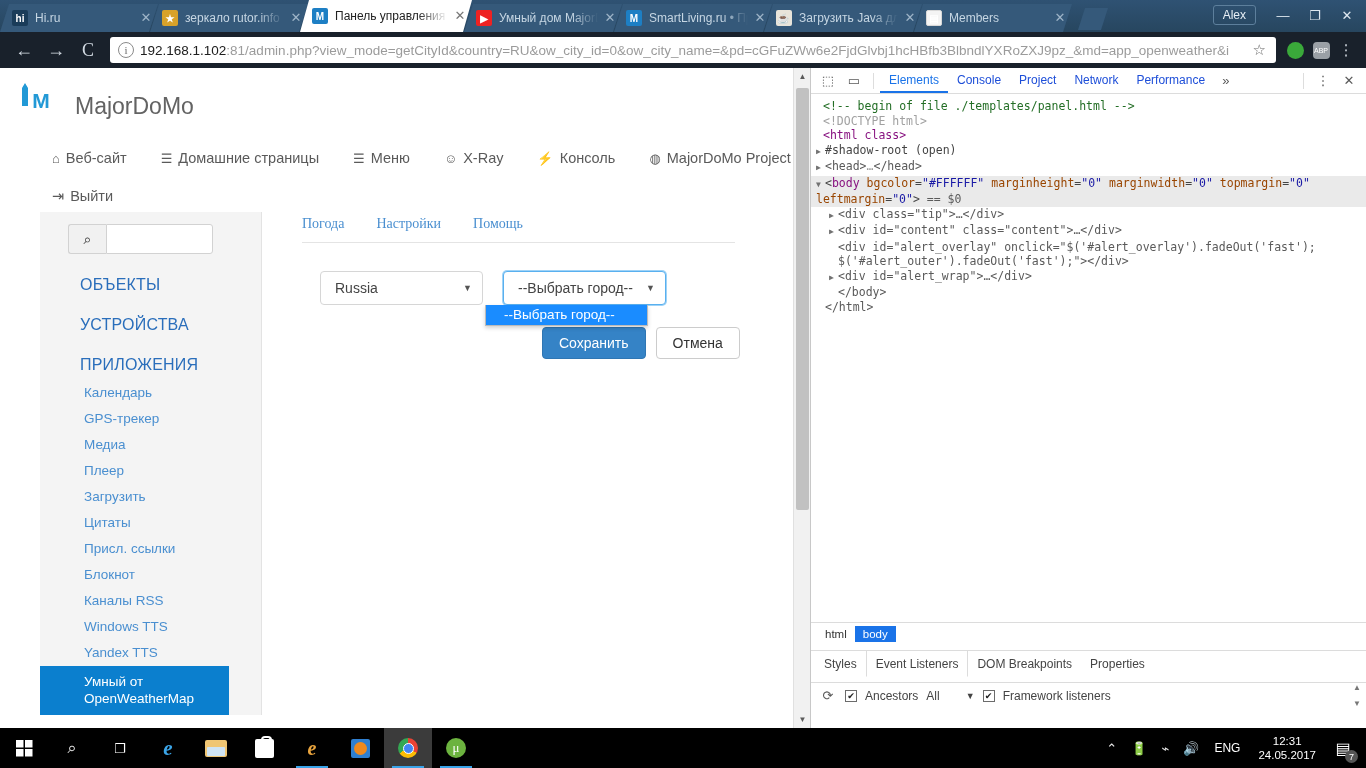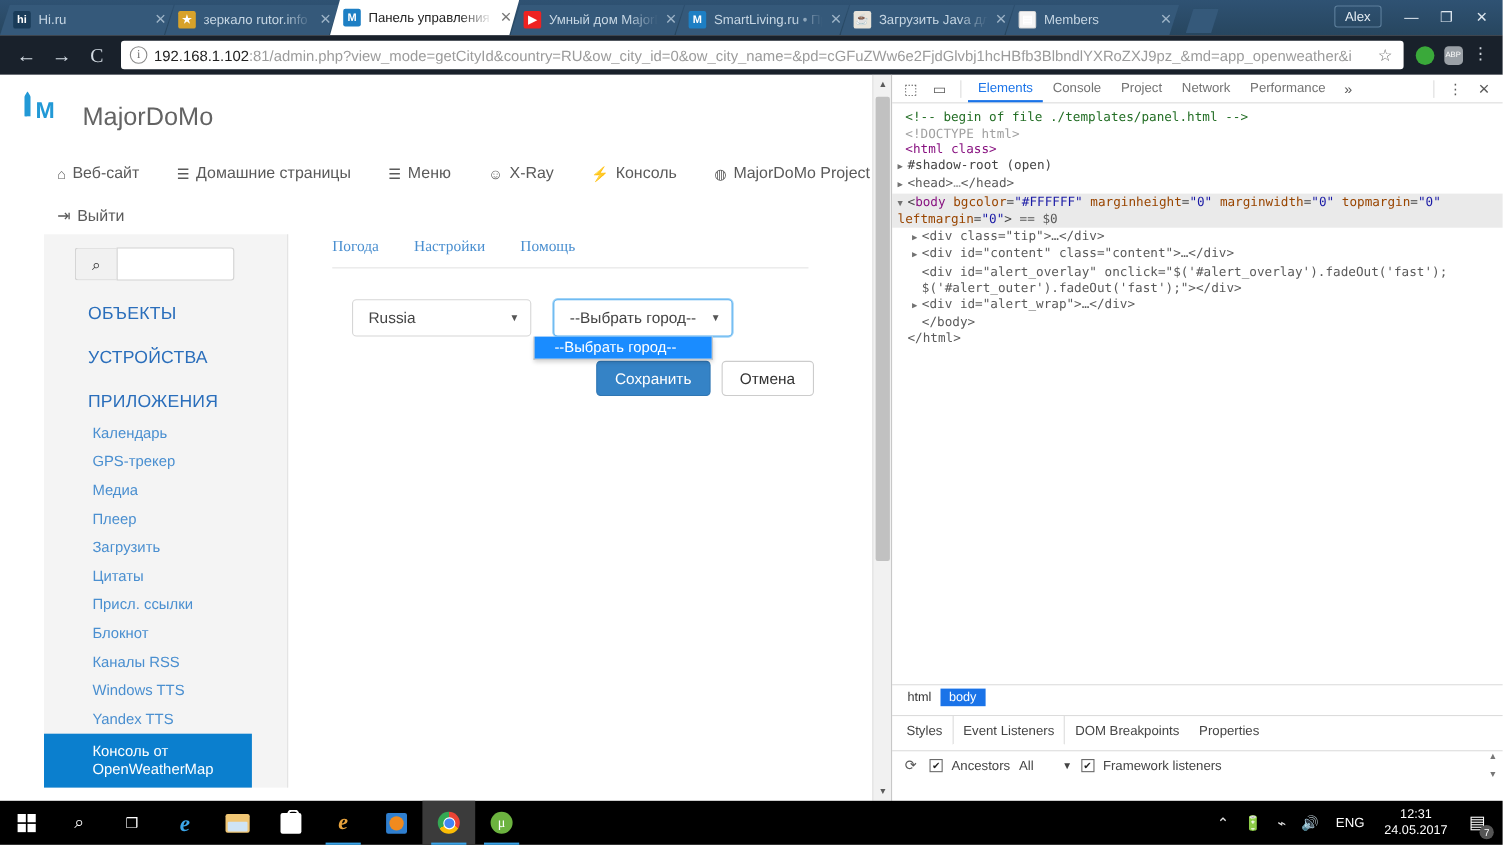--- a/index.html
+++ b/index.html
@@ -219,21 +219,21 @@
     background: #fff; border-left: 1px solid #c8c8c8;
     font-family: "DejaVu Sans Mono", monospace;
   }
   .dt-toolbar {
     height: 26px; border-bottom: 1px solid #dcdcdc; display: flex;
     align-items: center; padding: 0 4px; font-family: "Liberation Sans", sans-serif;
   }
   .dt-ico { width: 26px; height: 24px; display: flex; align-items: center;
     justify-content: center; color: #5a5a5a; font-size: 13px; }
   .dt-sep { width: 1px; height: 16px; background: #ddd; margin: 0 6px; }
-  .dt-tab { font-size: 12px; color: #737373; padding: 0 9px; height: 25px;
+  .dt-tab { font-size: 12px; color: #1d4ed8; padding: 0 9px; height: 25px;
     line-height: 25px; }
   .dt-tab.active { color: #1a73e8; border-bottom: 2px solid #1a73e8; }
   .dt-more { font-size: 13px; color: #5a5a5a; padding: 0 8px; }
   .dt-right { margin-left: auto; display: flex; align-items: center; }
 
   .dt-dom { padding: 5px 0 0 0; font-size: 11.5px; line-height: 14.5px;
     color: #222; }
   .dt-line { padding: 0 4px 0 12px; white-space: pre-wrap;
     word-break: break-word; }
   .dt-line.sel-row { background: #eaeaea; }
@@ -473,21 +473,21 @@
         <div class="side-link">GPS-трекер</div>
         <div class="side-link">Медиа</div>
         <div class="side-link">Плеер</div>
         <div class="side-link">Загрузить</div>
         <div class="side-link">Цитаты</div>
         <div class="side-link">Присл. ссылки</div>
         <div class="side-link">Блокнот</div>
         <div class="side-link">Каналы RSS</div>
         <div class="side-link">Windows TTS</div>
         <div class="side-link">Yandex TTS</div>
-        <div class="side-link active" style="width:189px;">Консоль от OpenWeatherMap</div>
+        <div class="side-link active" style="width:189px;">Умный от OpenWeatherMap</div>
       </div>
 
       <div class="mdm-main">
         <div class="tabs-row">
           <span class="ptab">Погода</span>
           <span class="ptab">Настройки</span>
           <span class="ptab">Помощь</span>
         </div>
         <div class="hr"></div>
 

